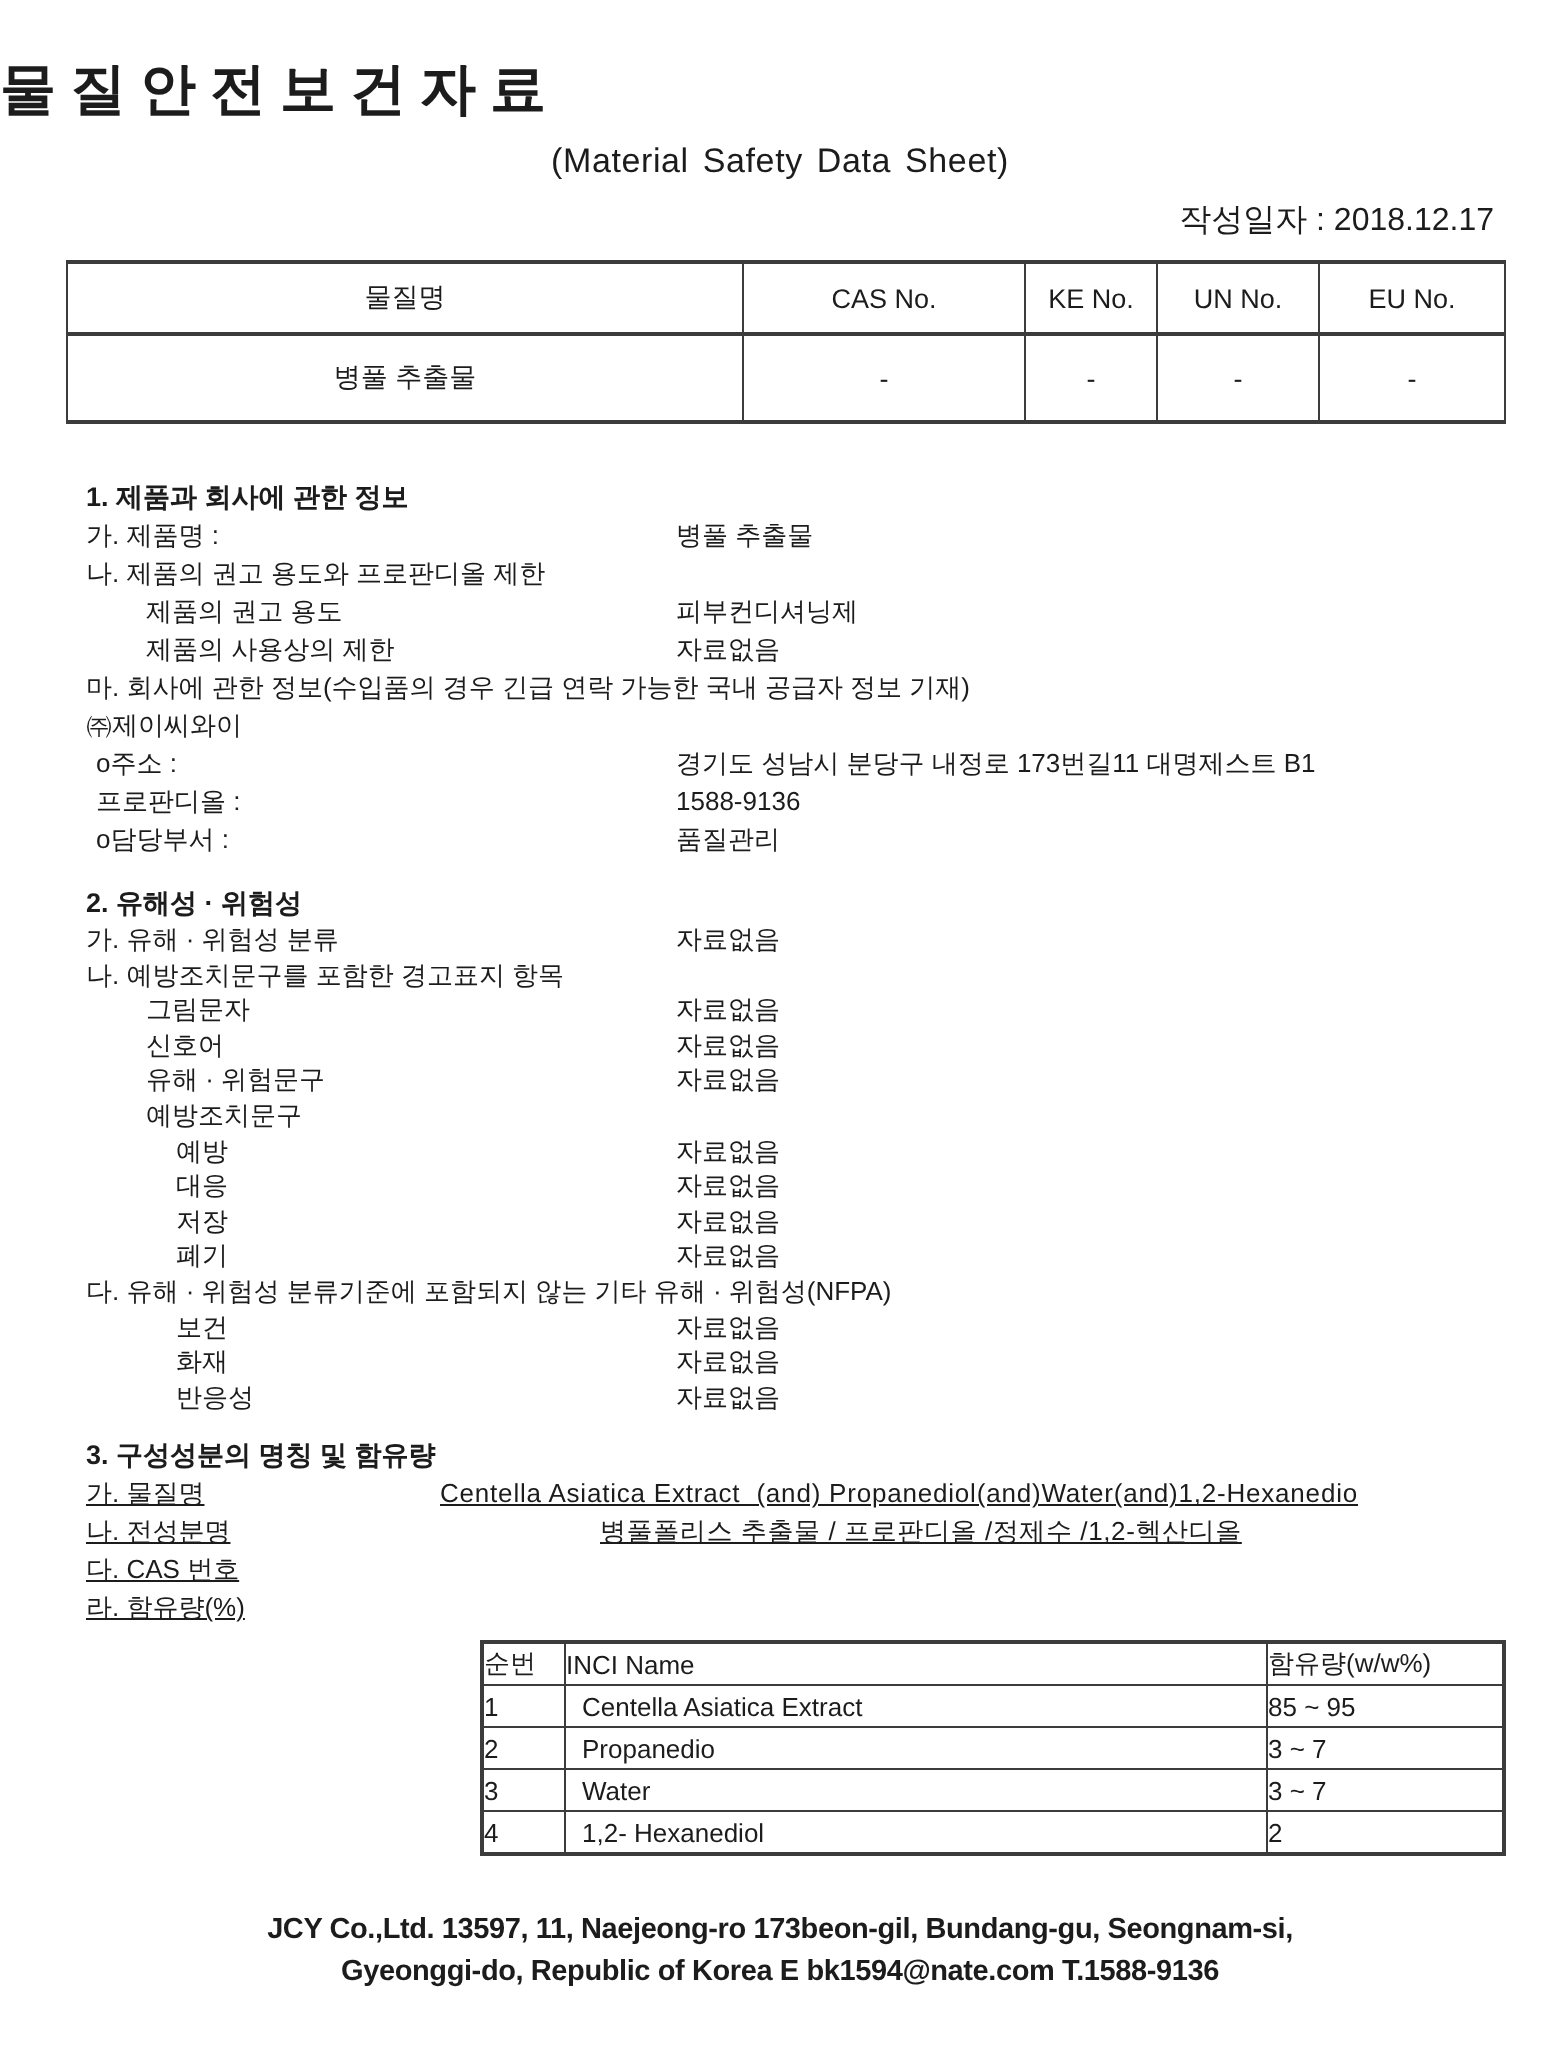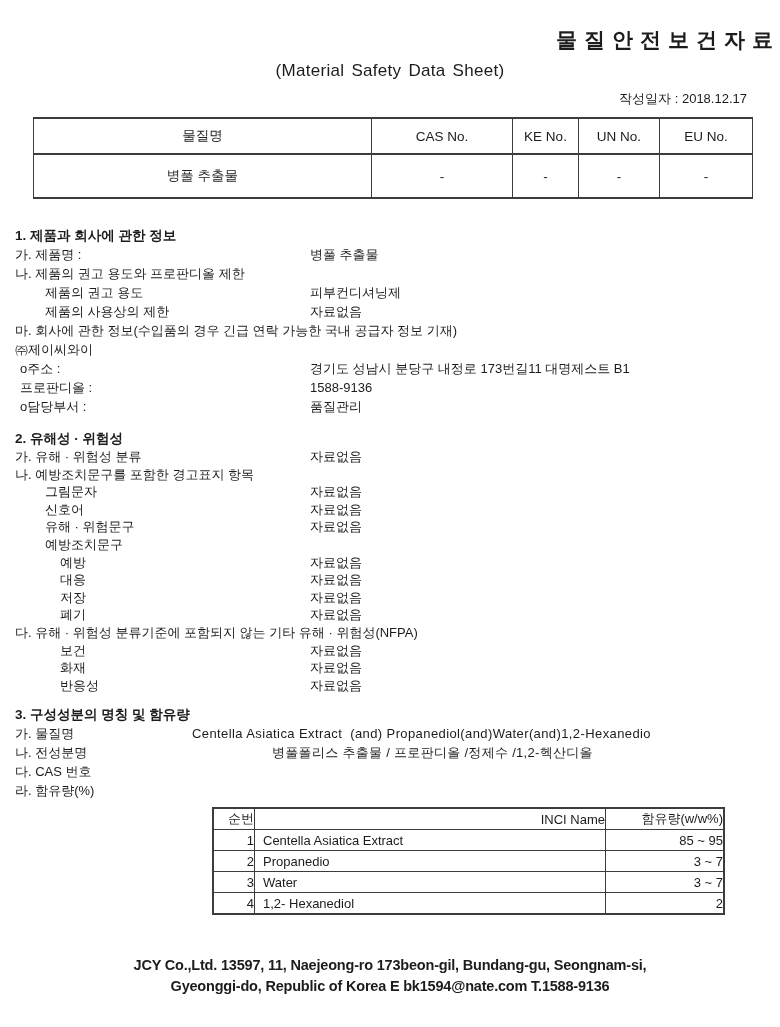--- a/index.html
+++ b/index.html
@@ -7,35 +7,35 @@
     position:relative;
     width:780px;height:1027px;
     background:#ffffff;
     color:#1c1c1c;
     font-family:"Liberation Sans","DejaVu Sans",sans-serif;
     overflow:hidden;
   }
   
   .title-ko{
     margin-top:26px;
-    text-align:right;
-    font-size:21px;font-weight:bold;
+    text-align:left;
+    font-size:28px;font-weight:bold;
     letter-spacing:7px;
   }
   .title-en{
     margin-top:7px;
     text-align:center;
     font-size:17px;
     letter-spacing:0.3px;
     word-spacing:2px;
   }
   .date-line{
     margin:9px 33px 0 0;
     text-align:right;
-    font-size:13px;
+    font-size:16px;
   }
   
   table{border-collapse:collapse;}
   .id-table{
     margin:9px 47px 0 33px;
     width:714px;
     table-layout:fixed;
     font-size:13.5px;
   }
   .id-table th,.id-table td{
@@ -44,59 +44,59 @@
     border-top:2px solid #3c3c3c;
     border-bottom:2px solid #3c3c3c;
     text-align:center;
     font-weight:normal;
     padding:0;
   }
   .id-table .hrow{height:36px;}
   .id-table .drow{height:44px;}
   .c0{width:337px;} .c1{width:140px;} .c2{width:65px;} .c3{width:80px;} .c4{width:92px;}
   
-  .content{padding:0 15px;}
+  .content{padding:0 43px;}
   .sec-heading{
     font-size:13.5px;font-weight:bold;
     line-height:19px;
   }
   .s1{margin-top:27px;}
   .s2{margin-top:13px;}
   .s3{margin-top:11px;}
   .row{display:flex;line-height:19px;font-size:13px;}
   .s2 .row{line-height:17.6px;}
   .row .lab{
     flex:0 0 auto;width:295px;box-sizing:border-box;
     white-space:pre;
   }
   .row .lab.wide{width:714px;}
   .ind1{padding-left:30px;}
   .ind2{padding-left:45px;}
   .indo{padding-left:5px;}
   .row .val{white-space:pre;}
   
-  .row3{display:flex;line-height:19px;font-size:13px;}
+  .row3{display:flex;line-height:19px;font-size:13px;text-decoration:underline;}
   .row3 .lab{flex:0 0 auto;width:160px;white-space:pre;}
   .row3 .val{white-space:pre;overflow:hidden;}
   .v-name{margin-left:17px;font-size:13px;letter-spacing:0.4px;max-width:540px;}
   .v-full{margin-left:97px;letter-spacing:0.3px;}
   .v-cas{margin-left:33px;letter-spacing:0.4px;}
   
   .comp-table{
     margin:7px 0 0 197px;
     width:507px;
     table-layout:fixed;
     font-size:13px;
   }
   .comp-table th,.comp-table td{
     border:1px solid #3c3c3c;
     padding:0;
     height:20px;
     font-weight:normal;
-    text-align:right;
+    text-align:left;
   }
   .comp-table{border:2px solid #3c3c3c;}
   .k0{width:40px;} .k1{width:350px;} .k2{width:117px;}
   .comp-table td.inci{text-align:left;padding-left:8px;}
   
   .footer{
     position:absolute;
     left:0;right:0;
     bottom:30px;
     text-align:center;

